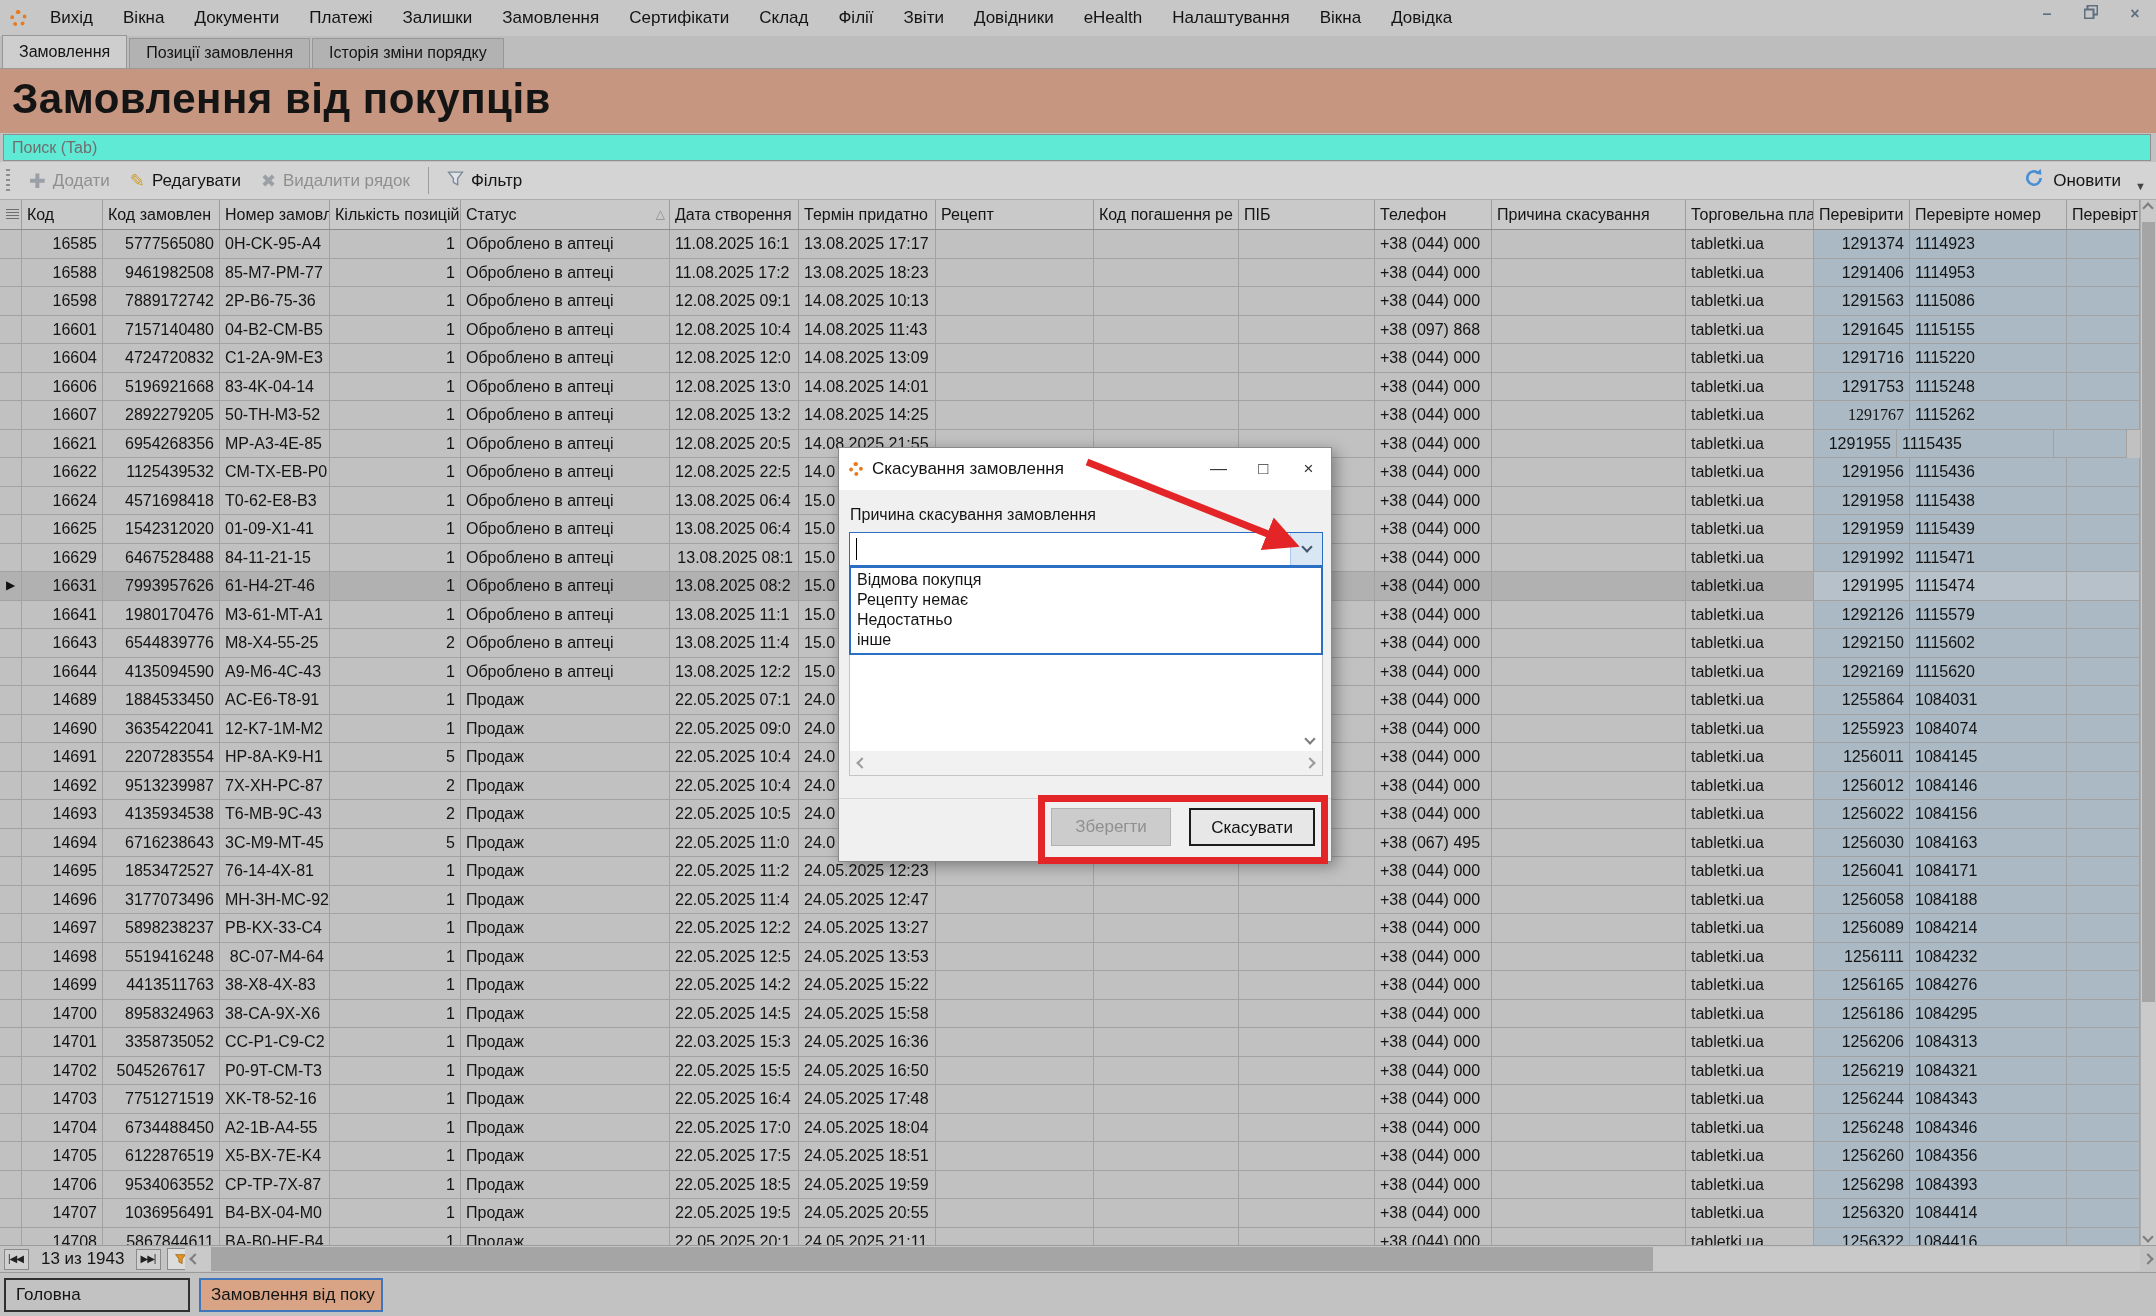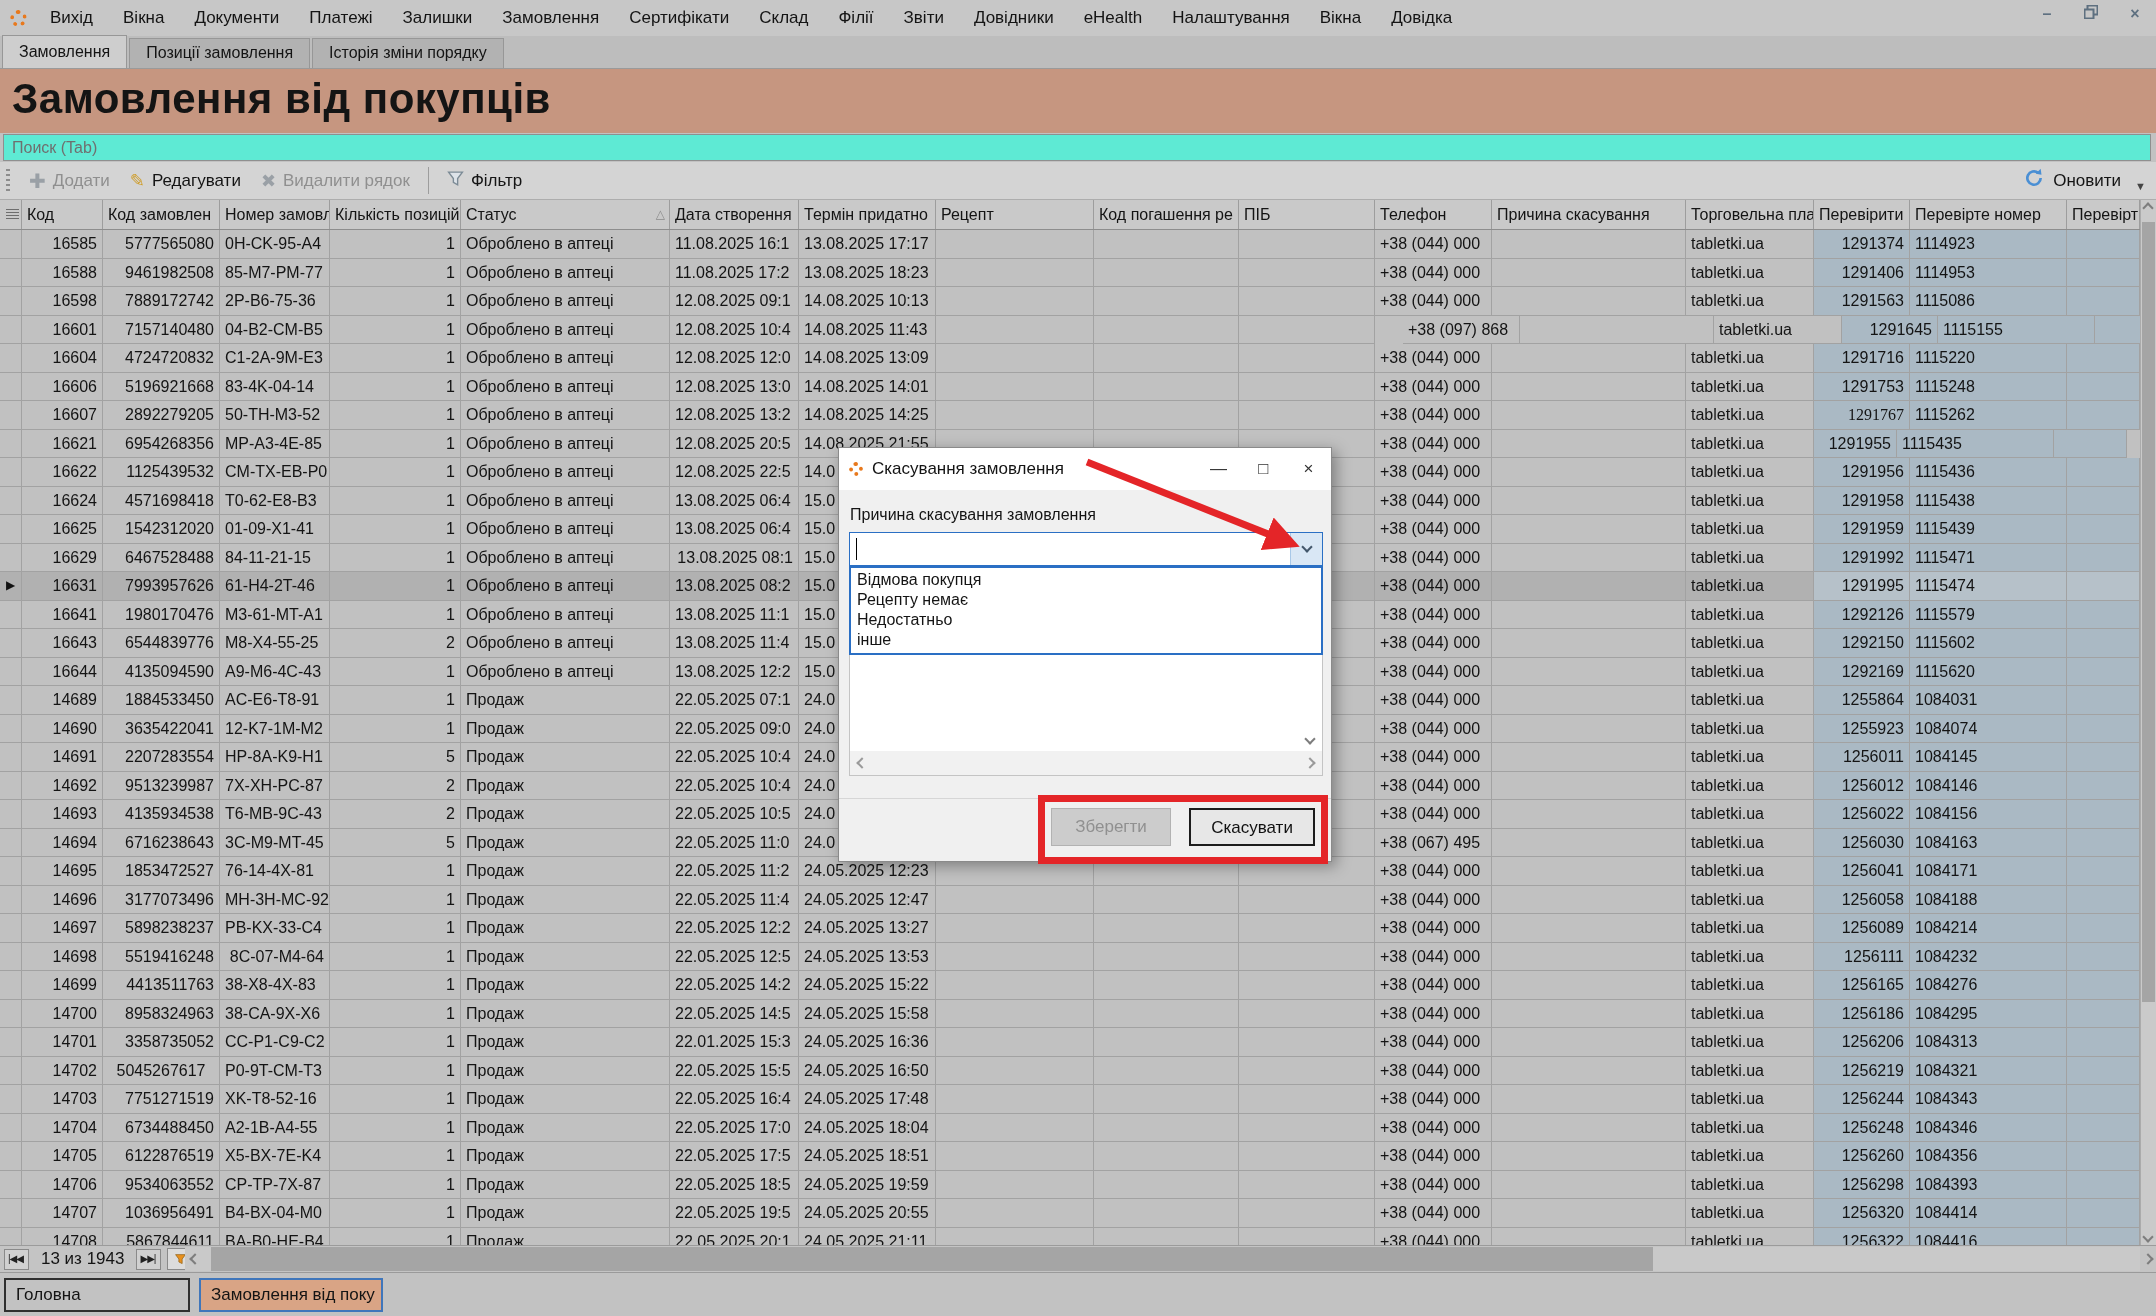--- a/index.html
+++ b/index.html
@@ -267,21 +267,21 @@
         <div class="cell r" style="width: 81px;">16601</div>
         <div class="cell r" style="width: 117px;">7157140480</div>
         <div class="cell" style="width: 110px;">04-B2-CM-B5</div>
         <div class="cell r" style="width: 131px;">1</div>
         <div class="cell" style="width: 209px;">Оброблено в аптеці</div>
         <div class="cell" style="width: 129px;">12.08.2025 10:4</div>
         <div class="cell" style="width: 137px;">14.08.2025 11:43</div>
         <div class="cell" style="width: 158px;"></div>
         <div class="cell" style="width: 145px;"></div>
         <div class="cell" style="width: 136px;"></div>
-        <div class="cell" style="width: 117px; margin-left: 28px;">+38 (097) 868</div>
+        <div class="cell" style="width: 117px;">+38 (097) 868</div>
         <div class="cell" style="width: 194px;"></div>
         <div class="cell" style="width: 128px;">tabletki.ua</div>
         <div class="cell r check" style="width: 96px;">1291645</div>
         <div class="cell check" style="width: 157px;">1115155</div>
         <div class="cell check" style="width: 73px;"></div>
       </div>
       <div class="row">
         <div class="selcell" style="width: 22px;"></div>
         <div class="cell r" style="width: 81px;">16604</div>
         <div class="cell r" style="width: 117px;">4724720832</div>
@@ -737,21 +737,21 @@
         <div class="cell check" style="width: 157px;">1084295</div>
         <div class="cell check" style="width: 73px;"></div>
       </div>
       <div class="row">
         <div class="selcell" style="width: 22px;"></div>
         <div class="cell r" style="width: 81px;">14701</div>
         <div class="cell r" style="width: 117px;">3358735052</div>
         <div class="cell" style="width: 110px;">CC-P1-C9-C2</div>
         <div class="cell r" style="width: 131px;">1</div>
         <div class="cell" style="width: 209px;">Продаж</div>
-        <div class="cell" style="width: 129px;">22.01.2025 15:3</div>
+        <div class="cell" style="width: 129px;">22.03.2025 15:3</div>
         <div class="cell" style="width: 137px;">24.05.2025 16:36</div>
         <div class="cell" style="width: 158px;"></div>
         <div class="cell" style="width: 145px;"></div>
         <div class="cell" style="width: 136px;"></div>
         <div class="cell" style="width: 117px;">+38 (044) 000</div>
         <div class="cell" style="width: 194px;"></div>
         <div class="cell" style="width: 128px;">tabletki.ua</div>
         <div class="cell r check" style="width: 96px;">1256206</div>
         <div class="cell check" style="width: 157px;">1084313</div>
         <div class="cell check" style="width: 73px;"></div>

